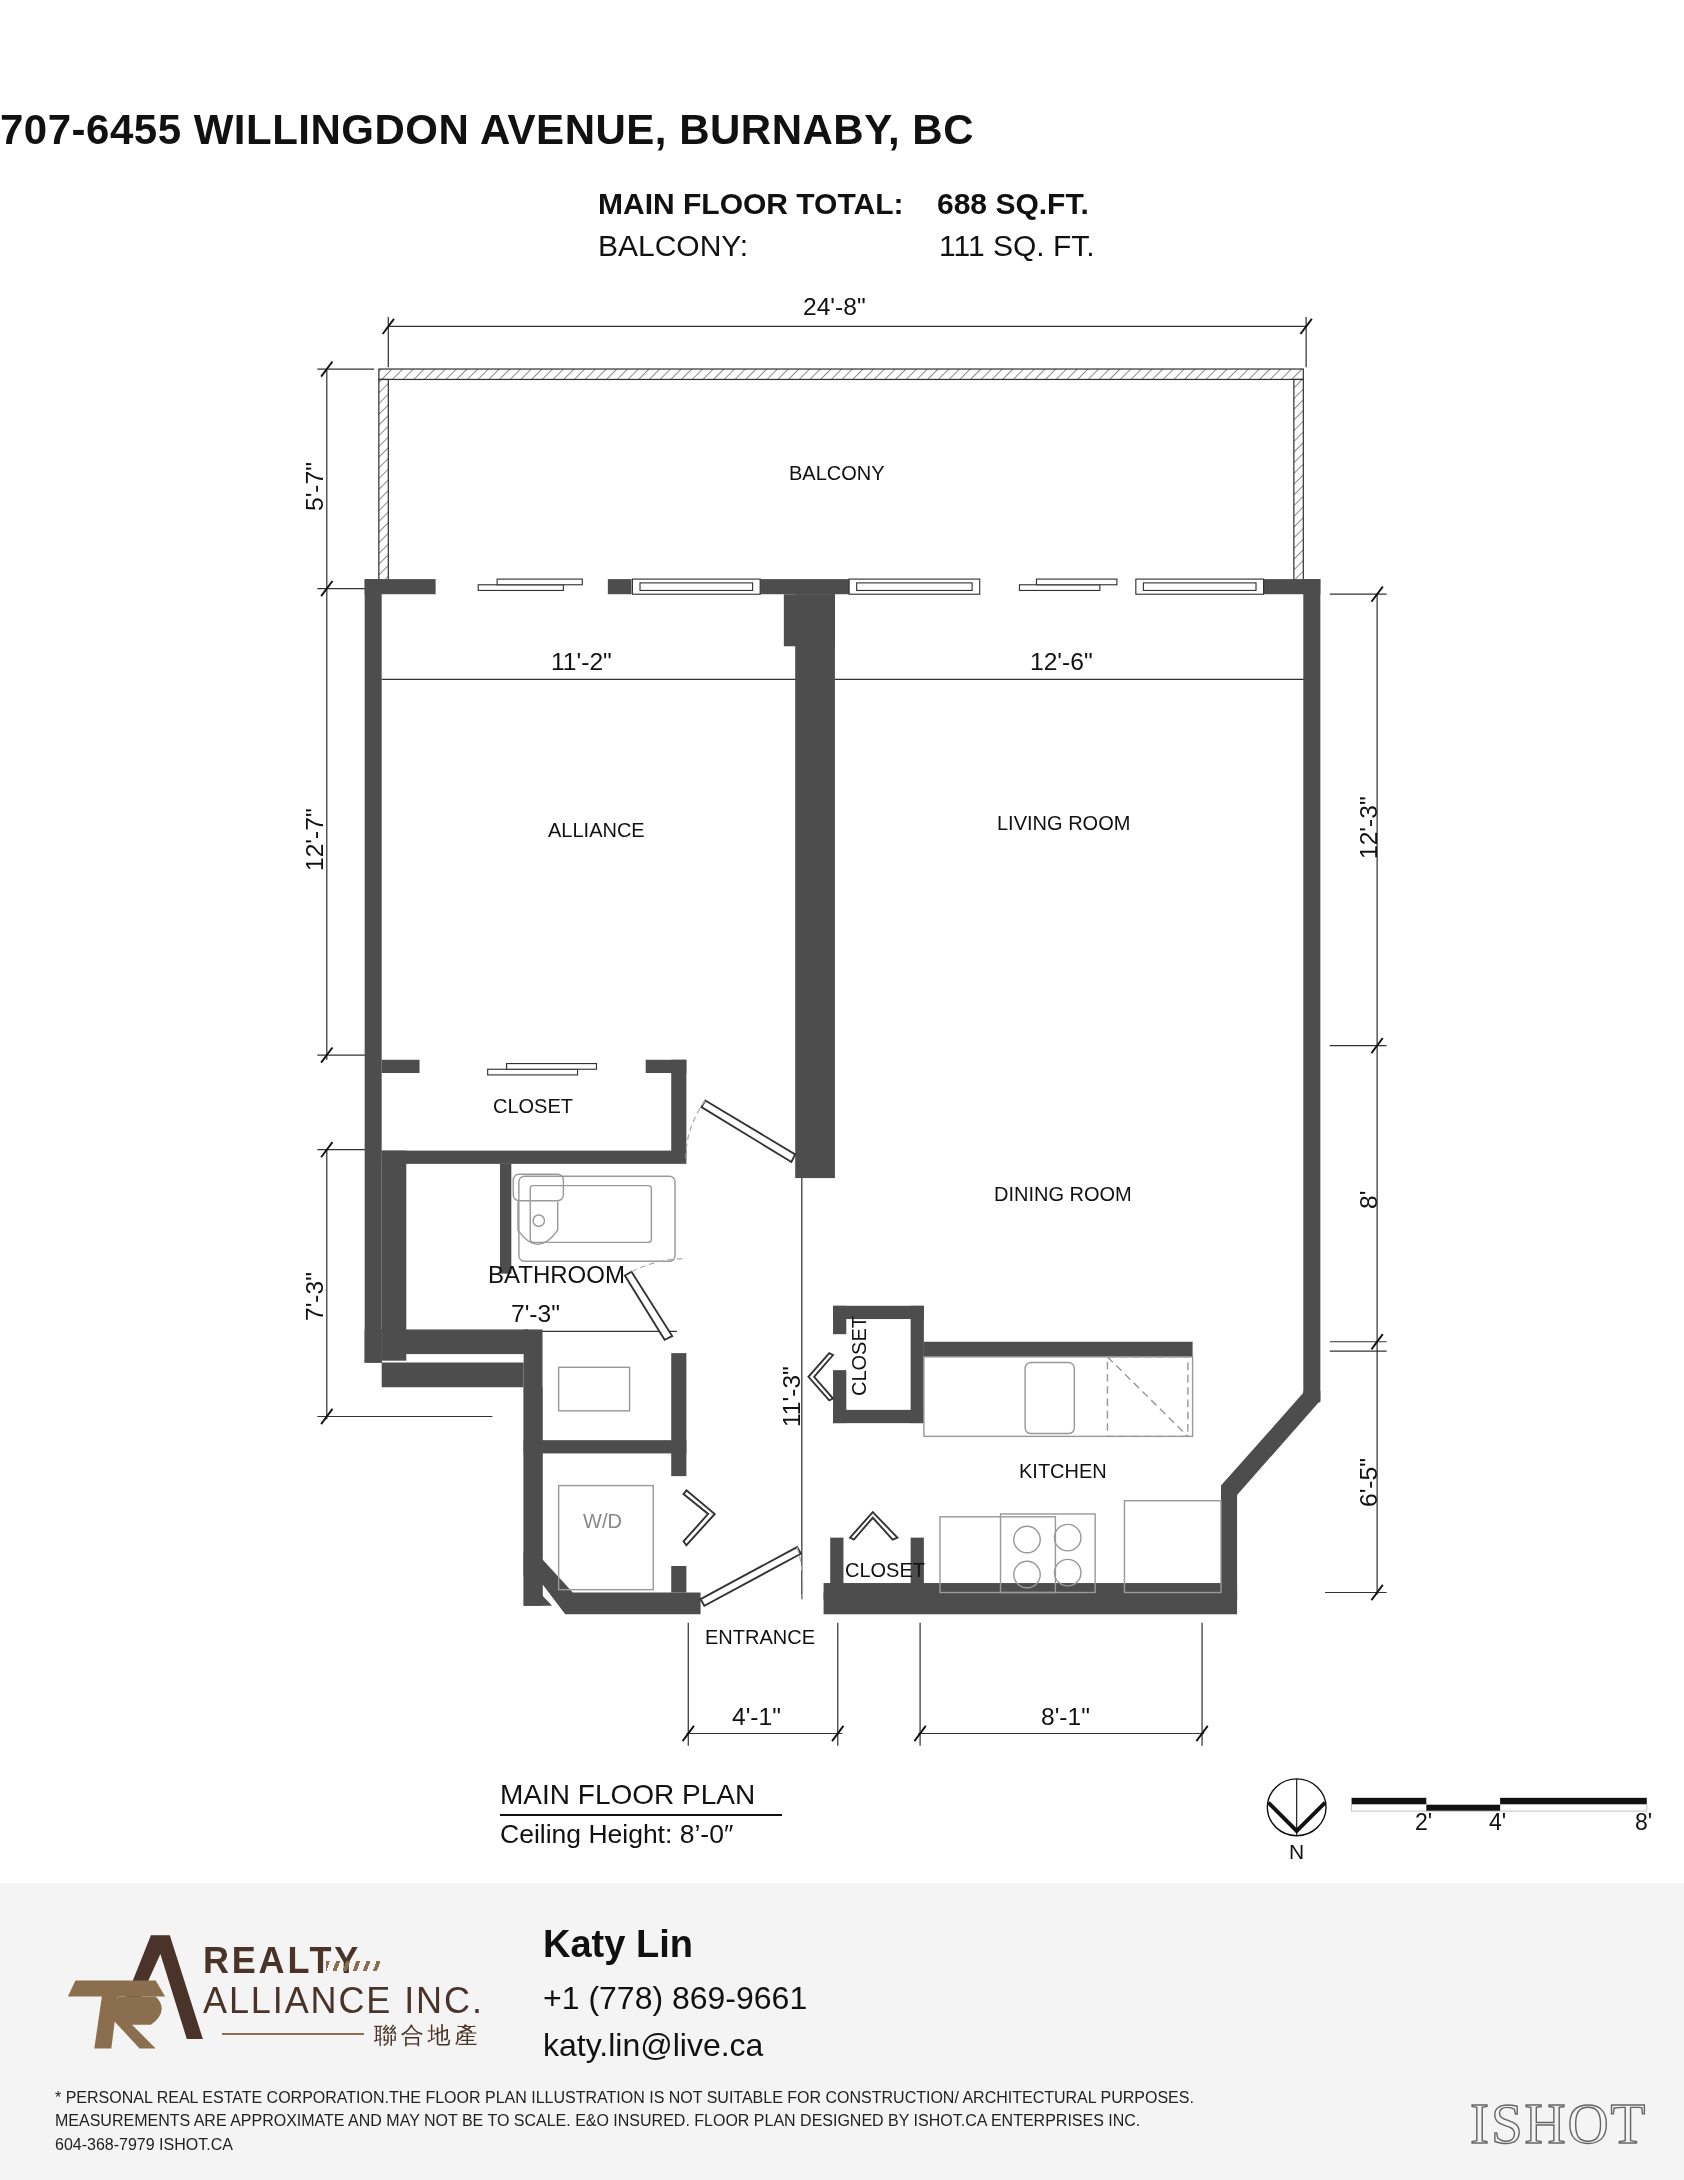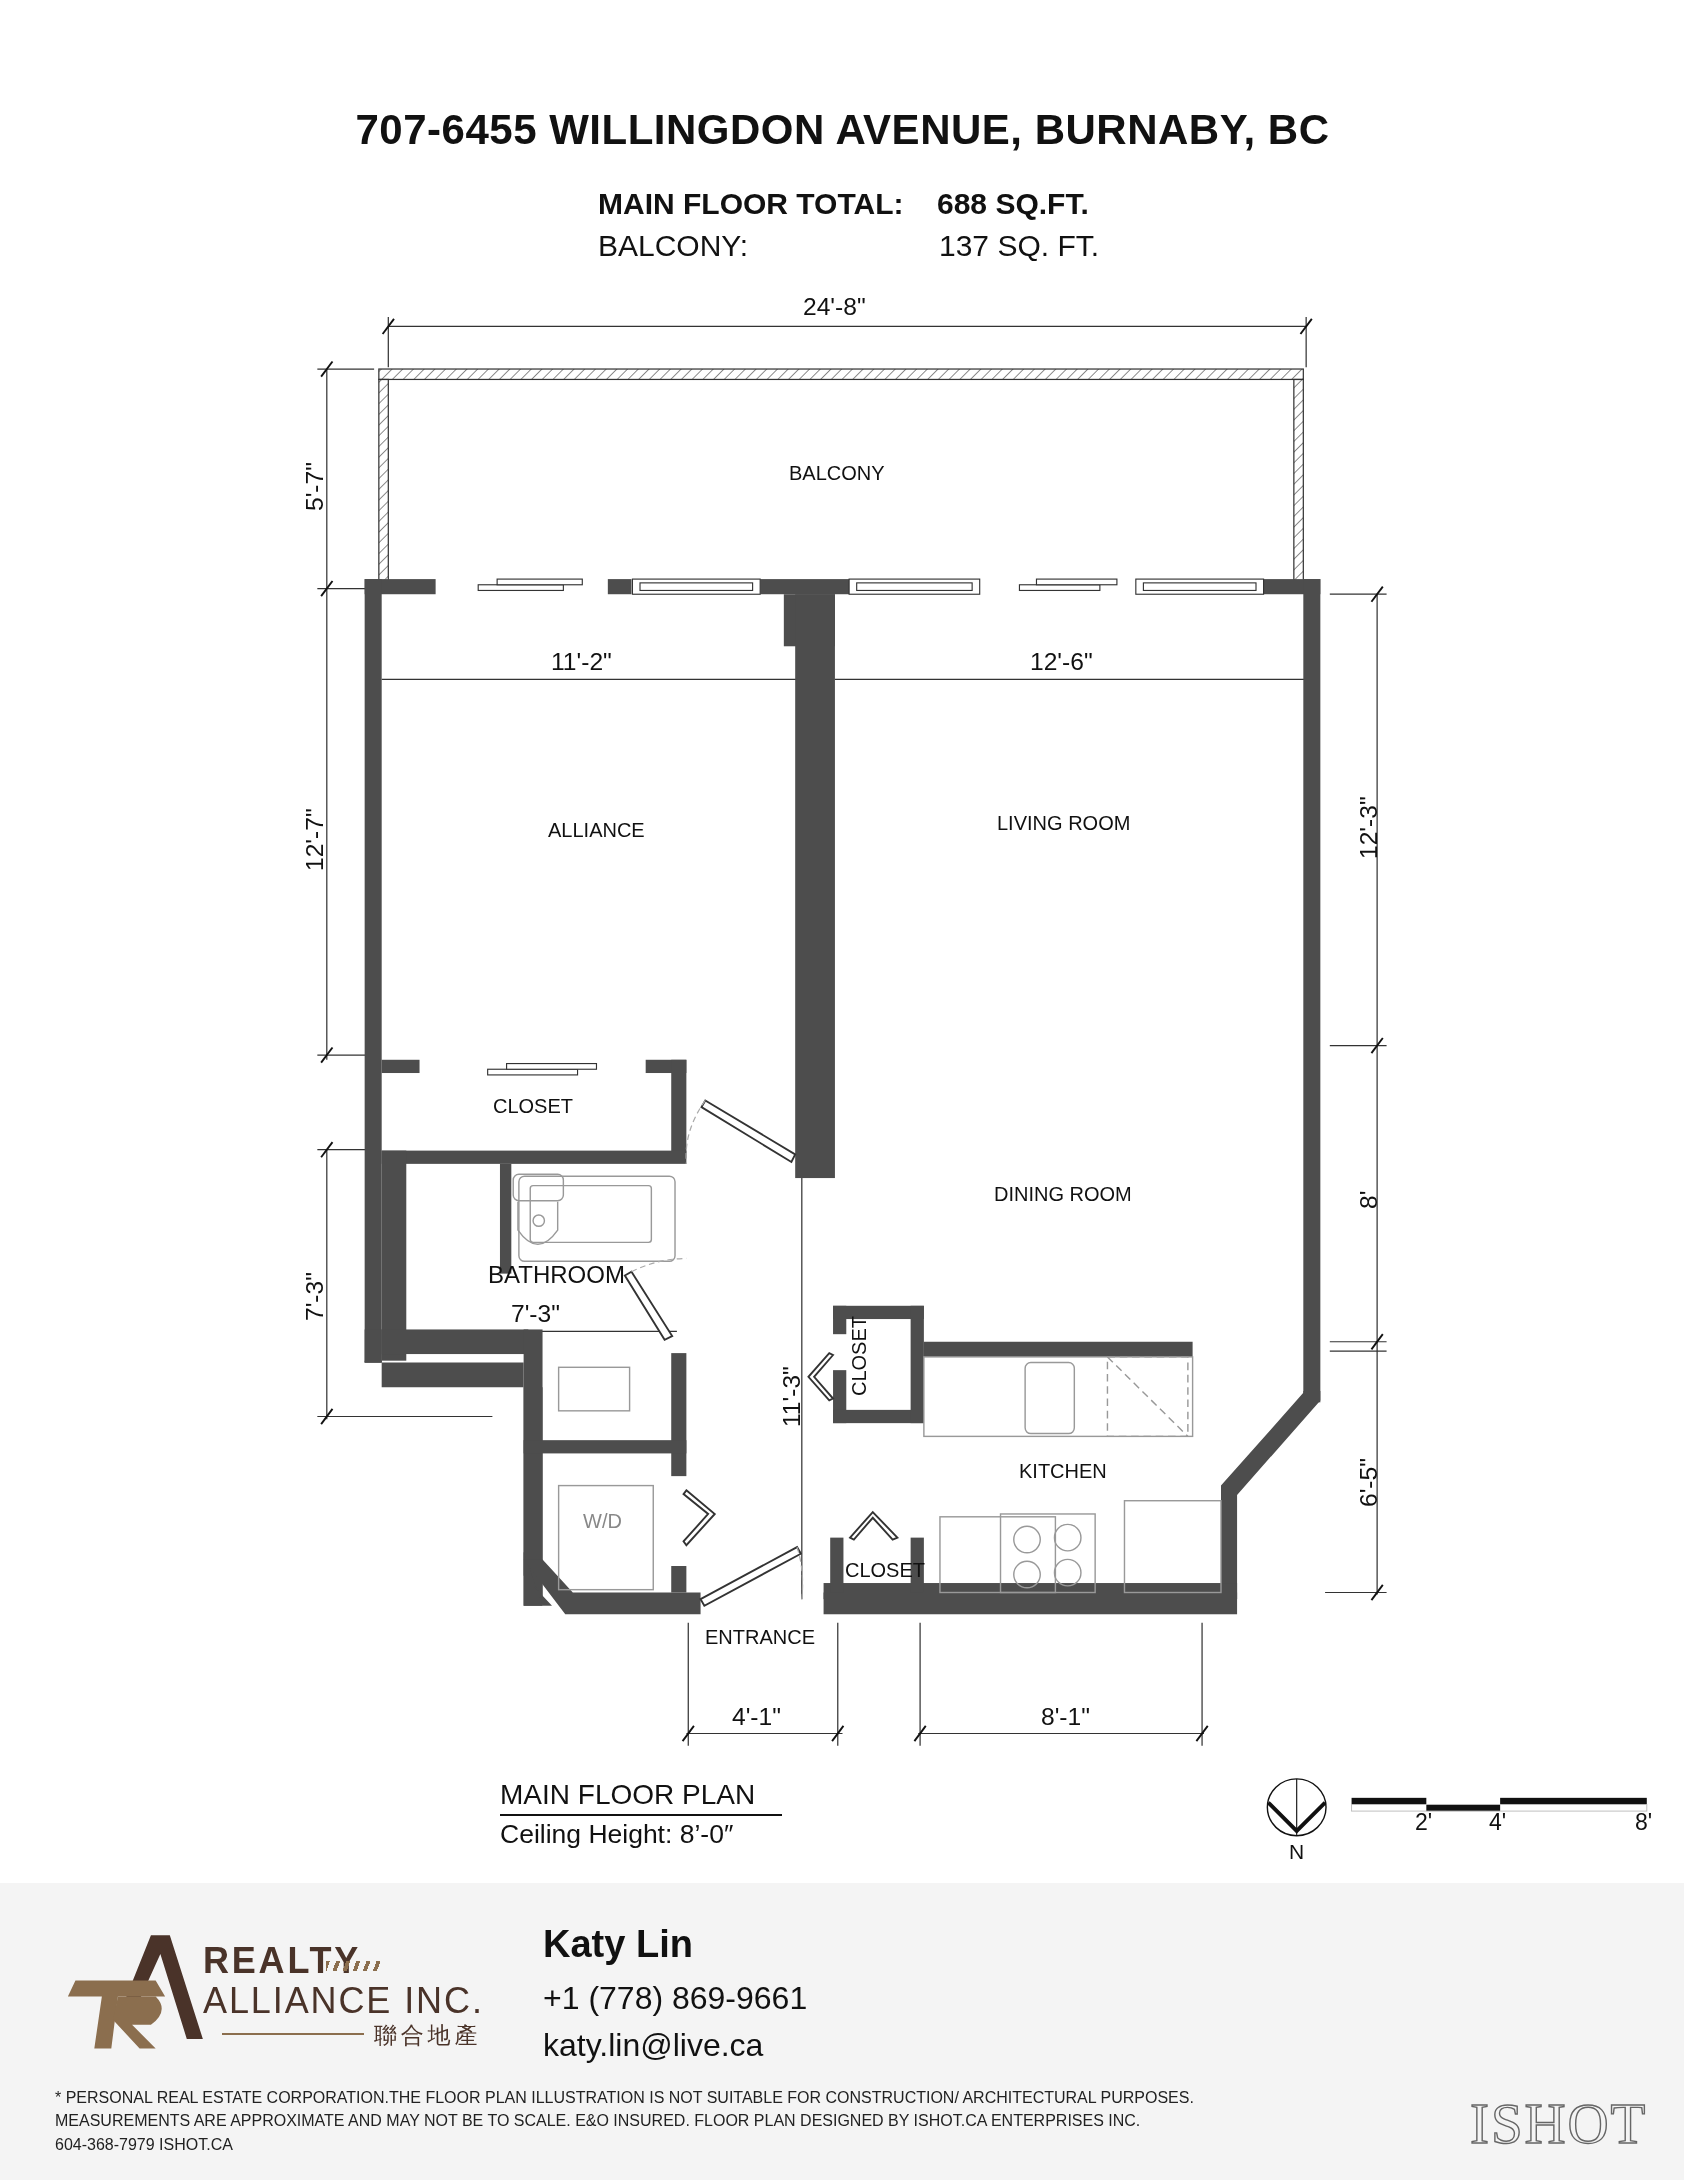--- a/index.html
+++ b/index.html
@@ -1,19 +1,19 @@
 <!DOCTYPE html>
 <html style="font-size:15px"><head>
 <meta charset="utf-8">
 <style>
   html, body { margin:0; padding:0; }
   body { width:1685px; height:2180px; position:relative; background:#ffffff; overflow:hidden;
          font-family:"Liberation Sans", sans-serif; color:#111; }
   .abs { position:absolute; }
-  .title { left:0; width:1685px; top:106px; text-align:center; font-size:42px; font-weight:bold; letter-spacing:0.5px; }
+  .title { left:0; width:1685px; top:106px; font-size:42px; font-weight:bold; letter-spacing:0.5px; }
   .area-row { font-size:30px; font-weight:bold; }
   .area-row2 { font-size:30px; }
   .plan-svg { position:absolute; left:0; top:0; }
   .legend-title { left:500px; top:1779px; font-size:28px; }
   .legend-sub { left:500px; top:1819px; font-size:26.5px; }
   .legend-rule { left:500px; top:1814px; width:282px; height:1.9px; background:#111; }
   .footer { left:0; top:1883px; width:1685px; height:297px; background:#f4f4f4; }
   .agent-name { left:543px; top:1923px; font-size:38px; font-weight:bold; }
   .agent-phone { left:543px; top:1980px; font-size:32px; }
   .agent-email { left:543px; top:2027px; font-size:32px; }
@@ -24,21 +24,21 @@
   .ishot { left:1462px; top:2091px; font-family:"Liberation Serif", serif; font-size:57px; color:transparent;
            -webkit-text-stroke:1.4px #666; letter-spacing:1.9px;margin-left:8px; }
 </style>
 </head>
 <body>
 
 <div class="abs title">707-6455 WILLINGDON AVENUE, BURNABY, BC</div>
 <div class="abs area-row" style="left:598px; top:187px;">MAIN FLOOR TOTAL:</div>
 <div class="abs area-row" style="left:937px; top:187px;">688 SQ.FT.</div>
 <div class="abs area-row2" style="left:598px; top:229px;">BALCONY:</div>
-<div class="abs area-row2" style="left:939px; top:229px;">137 SQ. FT.</div>
+<div class="abs area-row2" style="left:939px; top:229px;">111 SQ. FT.</div>
 
 <svg class="plan-svg" width="1685" height="1883" viewBox="0 0 1780 1990">
   <defs>
     <pattern id="hatch" width="8" height="8" patternUnits="userSpaceOnUse" patternTransform="rotate(45)">
       <line x1="0" y1="0" x2="0" y2="8" stroke="#333" stroke-width="1.2"></line>
     </pattern>
   </defs>
 
   <g stroke="#333" stroke-width="1.3" fill="none">
     <line x1="410" y1="345" x2="1380" y2="345"></line>

